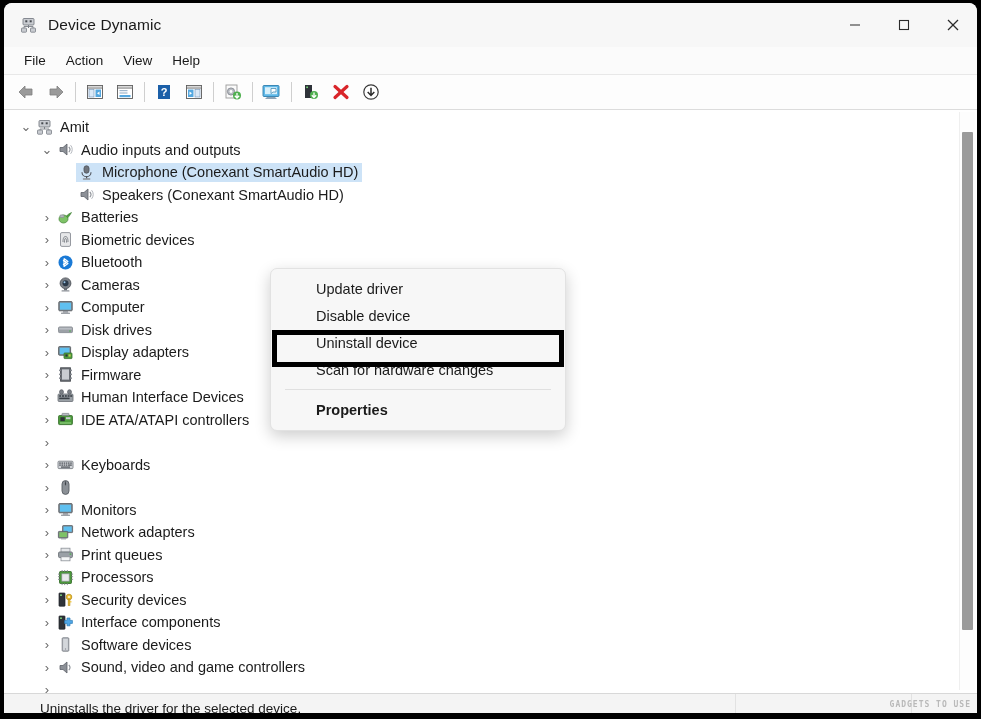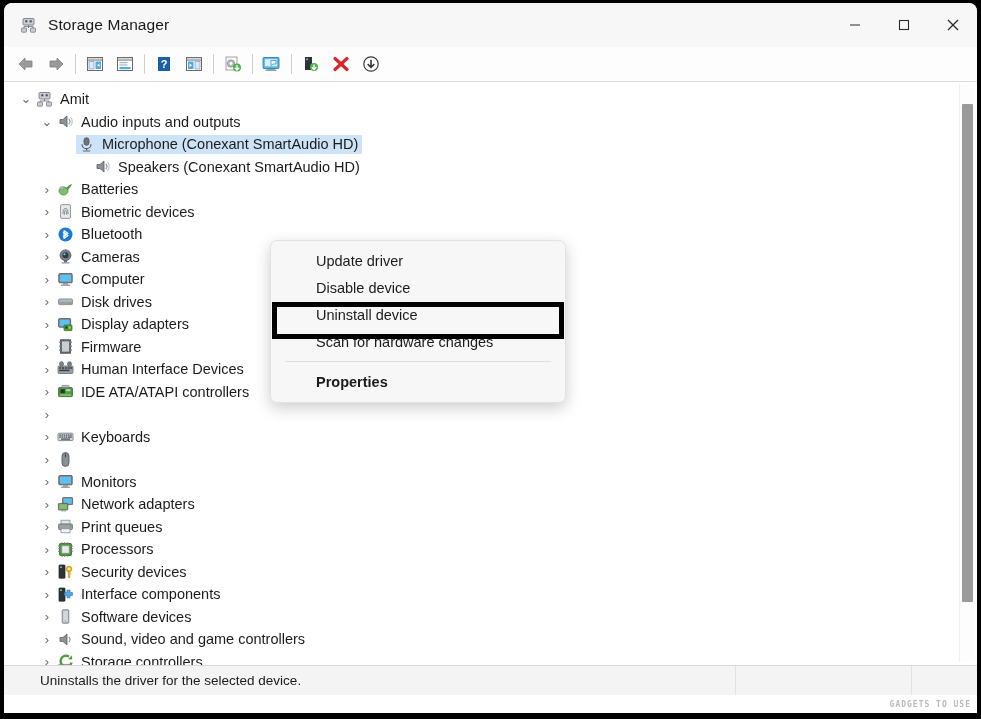--- a/index.html
+++ b/index.html
@@ -233,21 +233,21 @@
         <svg width="17" height="17" viewBox="0 0 17 17">
           <rect x="3" y="1.5" width="11" height="6.5" rx="1" fill="#c9ccd1" stroke="#7a7f87" stroke-width="0.9"></rect>
           <rect x="5.3" y="3.3" width="2" height="2" fill="#45494f"></rect>
           <rect x="9.7" y="3.3" width="2" height="2" fill="#45494f"></rect>
           <rect x="8" y="8" width="1" height="3" fill="#7a7f87"></rect>
           <rect x="1.5" y="11" width="5" height="4.2" rx="0.7" fill="#c9ccd1" stroke="#7a7f87" stroke-width="0.8"></rect>
           <rect x="10.5" y="11" width="5" height="4.2" rx="0.7" fill="#c9ccd1" stroke="#7a7f87" stroke-width="0.8"></rect>
           <path d="M4 11 L4 9.5 L13 9.5 L13 11" fill="none" stroke="#7a7f87" stroke-width="0.9"></path>
         </svg>
       </span>
-      <span id="title-text">Storage Manager</span>
+      <span id="title-text">Device Dynamic</span>
     </div>
     <div class="caption-buttons">
       <div class="cap-btn">
         <svg width="12" height="12" viewBox="0 0 12 12">
             <line x1="1" y1="6" x2="11" y2="6" stroke="#2b2b2b" stroke-width="1.1"></line>
           </svg>
       </div>
       <div class="cap-btn">
         <svg width="12" height="12" viewBox="0 0 12 12">
             <rect x="1.5" y="1.5" width="9" height="9" fill="none" stroke="#2b2b2b" stroke-width="1.1"></rect>
@@ -255,20 +255,26 @@
       </div>
       <div class="cap-btn">
         <svg width="14" height="14" viewBox="0 0 14 14">
             <line x1="2" y1="2" x2="12" y2="12" stroke="#2b2b2b" stroke-width="1.2"></line>
             <line x1="12" y1="2" x2="2" y2="12" stroke="#2b2b2b" stroke-width="1.2"></line>
           </svg>
       </div>
     </div>
   </div>
 
+  <div id="menubar">
+    <div class="menu-item">File</div>
+    <div class="menu-item">Action</div>
+    <div class="menu-item">View</div>
+    <div class="menu-item">Help</div>
+  </div>
 
   <div id="toolbar">
     <div class="tb-btn">
       <svg width="20" height="18" viewBox="0 0 20 18">
         <path d="M9 3 L3 9 L9 15 L9 12 L16 12 L16 6 L9 6 Z" fill="#9a9a9a" stroke="#7d7d7d" stroke-width="0.8" stroke-linejoin="round"></path>
       </svg>
     </div>
     <div class="tb-btn">
       <svg width="20" height="18" viewBox="0 0 20 18">
         <path d="M11 3 L17 9 L11 15 L11 12 L4 12 L4 6 L11 6 Z" fill="#9a9a9a" stroke="#7d7d7d" stroke-width="0.8" stroke-linejoin="round"></path>
@@ -384,21 +390,21 @@
           <span class="label-wrap">
             <span class="ico"><svg width="17" height="17" viewBox="0 0 17 17">
                 <rect x="6" y="1.8" width="5" height="7.4" rx="2.5" fill="#6f747c" stroke="#4d5158" stroke-width="0.8"></rect>
                 <path d="M4 8.2 A4.5 4.5 0 0 0 13 8.2" fill="none" stroke="#4d5158" stroke-width="1.1"></path>
                 <rect x="8" y="12.2" width="1.2" height="2.4" fill="#4d5158"></rect>
                 <rect x="4.8" y="14.3" width="7.6" height="1.4" rx="0.6" fill="#8c9097"></rect>
               </svg></span>
             <span>Microphone (Conexant SmartAudio HD)</span>
           </span>
         </div>
-        <div class="row" style="padding-left: 56px; margin-left: 16px;">
+        <div class="row" style="padding-left: 56px;">
           <span class="chev"></span>
           <span class="label-wrap">
             <span class="ico"><svg width="17" height="17" viewBox="0 0 17 17">
                 <path d="M3 6.5 L6 6.5 L10 3 L10 14 L6 10.5 L3 10.5 Z" fill="#8c9097" stroke="#5d6168" stroke-width="0.8" stroke-linejoin="round"></path>
                 <path d="M11.8 5.8 A4 4 0 0 1 11.8 11.2" fill="none" stroke="#8c9097" stroke-width="1.1"></path>
                 <path d="M13.6 4.2 A6.5 6.5 0 0 1 13.6 12.8" fill="none" stroke="#b2b6bc" stroke-width="1"></path>
               </svg></span>
             <span>Speakers (Conexant SmartAudio HD)</span>
           </span>
         </div>
@@ -666,29 +672,20 @@
           <span class="label-wrap">
             <span class="ico"><svg width="17" height="17" viewBox="0 0 17 17">
                 <path d="M3 6.5 L6 6.5 L10 3 L10 14 L6 10.5 L3 10.5 Z" fill="#8c9097" stroke="#5d6168" stroke-width="0.8" stroke-linejoin="round"></path>
                 <path d="M11.8 5.8 A4 4 0 0 1 11.8 11.2" fill="none" stroke="#8c9097" stroke-width="1.1"></path>
               </svg></span>
             <span>Sound, video and game controllers</span>
           </span>
         </div>
         <div class="row" style="padding-left: 35px;">
           <span class="chev" style="font-size: 13px;">›</span>
-          <span class="label-wrap">
-            <span class="ico"><svg width="17" height="17" viewBox="0 0 17 17">
-                <path d="M12 3.5 A5.5 5.5 0 1 0 14.5 9.5" fill="none" stroke="#4e9e3e" stroke-width="2.4"></path>
-                <path d="M14.8 2.4 L15.2 6.6 L11 6.2 Z" fill="#4e9e3e"></path>
-                <rect x="1.5" y="11.4" width="13" height="3.2" rx="0.8" fill="#b9bdc3" stroke="#7b7f86" stroke-width="0.8"></rect>
-                <circle cx="12.6" cy="13" r="0.7" fill="#4fb04f"></circle>
-              </svg></span>
-            <span>Storage controllers</span>
-          </span>
         </div>
       </div>
 
     <div id="scroll-track">
       <div id="scroll-thumb"></div>
     </div>
 
     <div id="ctxmenu">
       <div class="ctx-item">Update driver</div>
       <div class="ctx-item">Disable device</div>

